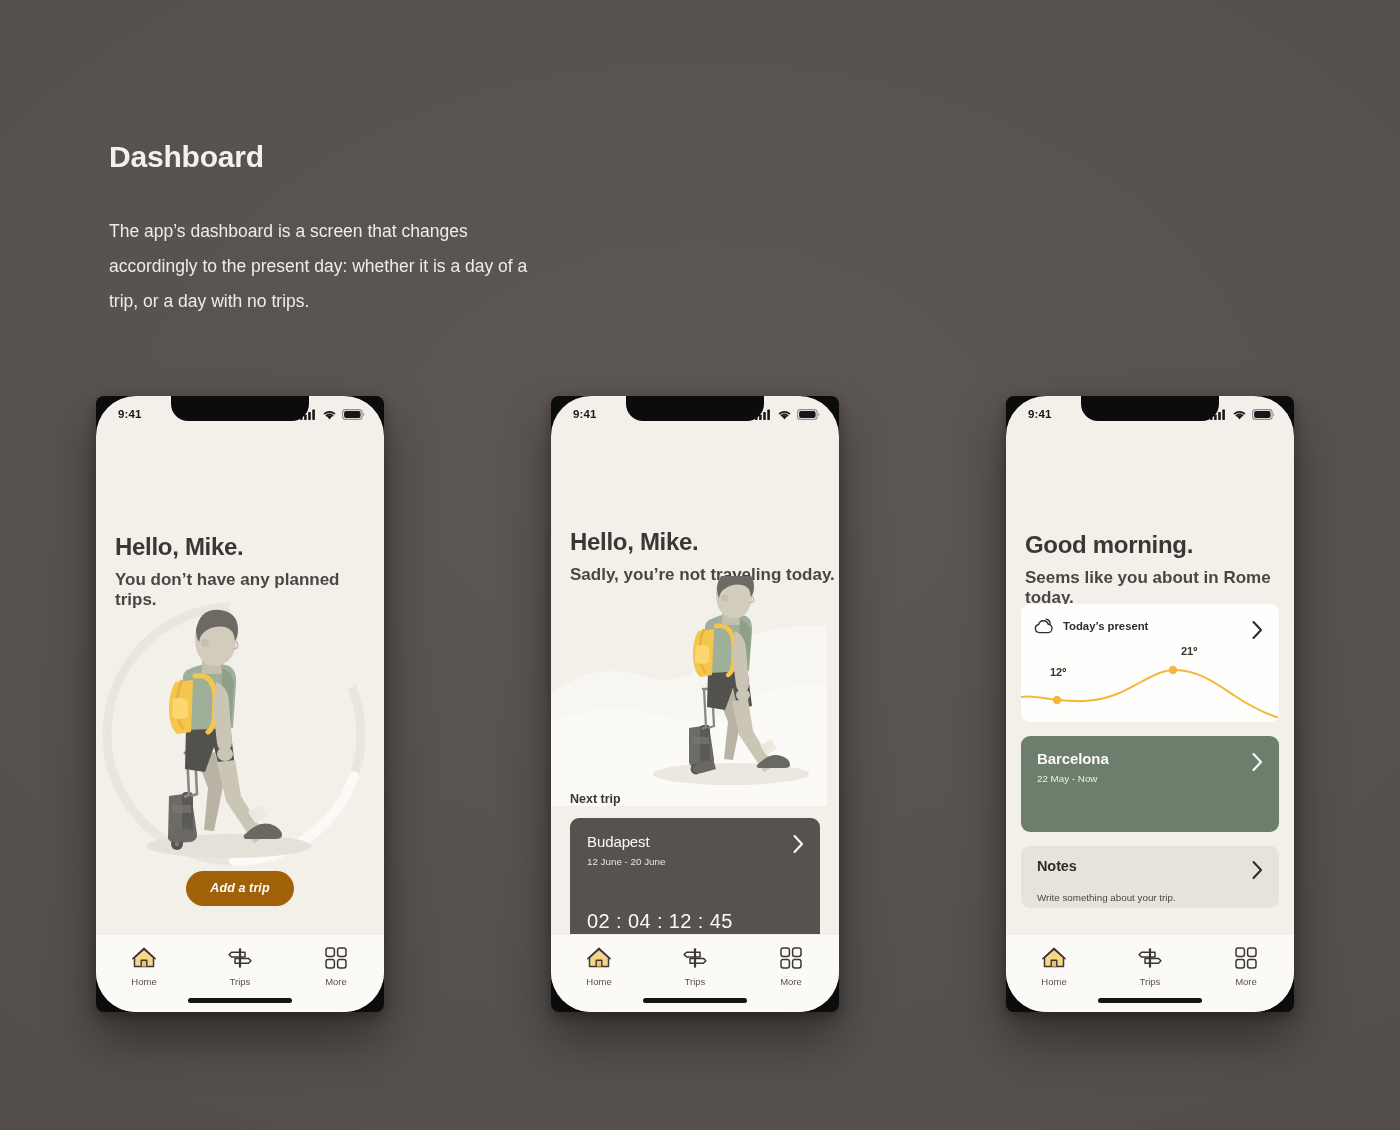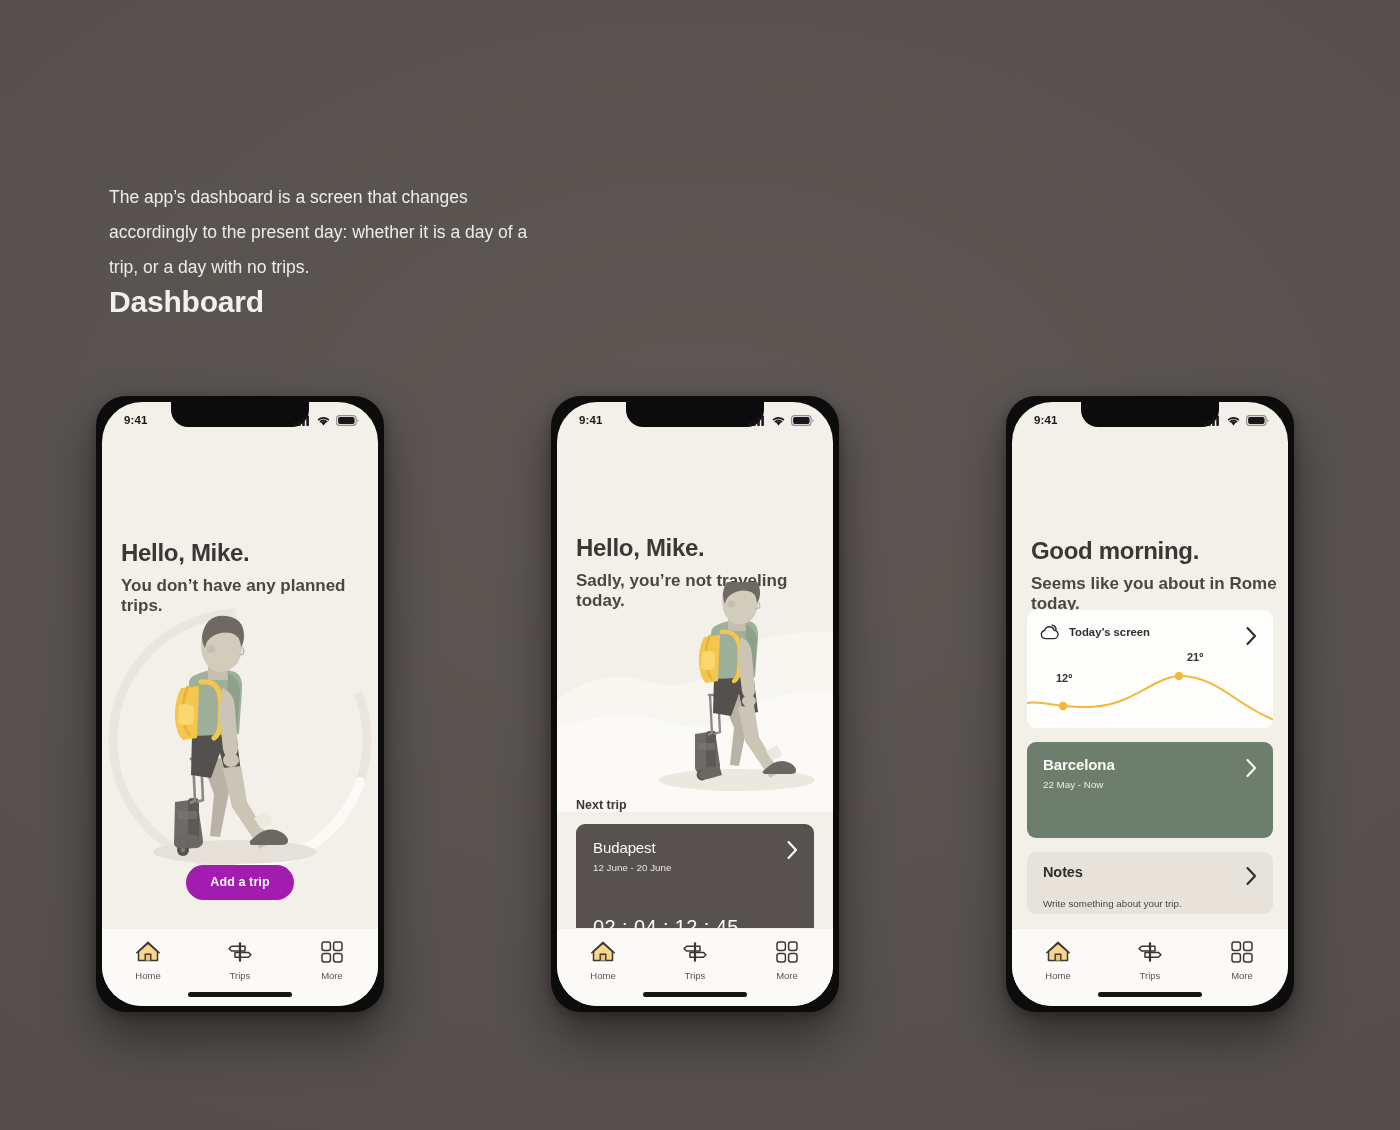--- a/index.html
+++ b/index.html
@@ -37,22 +37,21 @@
     font-weight: 400;
     max-width: 450px;
   }
 
   
   .phone {
     position: absolute;
     width: 288px;
     height: 616px;
     background: #0c0c0c;
-    border-radius: 30px;
-    padding: 6px;
+    border-radius: 8px;
     box-shadow: 0 26px 50px rgba(0,0,0,0.42), 0 4px 12px rgba(0,0,0,0.3);
   }
   .phone-1 { left: 96px;  top: 396px; }
   .phone-2 { left: 551px; top: 396px; }
   .phone-3 { left: 1006px; top: 396px; }
 
   .screen {
     position: relative;
     width: 100%;
     height: 100%;
@@ -165,29 +164,30 @@
     width: 276px; height: 330px;
   }
   .cta-wrap {
     position: absolute;
     left: 0; right: 0;
     bottom: 28px;
     display: flex;
     justify-content: center;
   }
   .cta-btn {
-    background: #a21caf;
+    background: #a16207;
     color: #fdfdfc;
     font-size: 12.5px;
     font-weight: bold;
     border: none;
     border-radius: 20px;
     padding: 10px 24px 11px;
     cursor: pointer;
     letter-spacing: 0.1px;
+    font-style: italic;
   }
 
   
   .s2-text { position: absolute; left: 19px; top: 102px; }
   .s2-illus {
     position: absolute;
     left: 0; top: 150px;
     width: 276px; height: 230px;
   }
   .next-trip-label {
@@ -307,22 +307,22 @@
     position: absolute;
     right: 15px;
     top: 16px;
   }
   .chev-notes { top: 14px; }
 </style>
 </head>
 <body>
 
 <div id="header-block">
+  <div id="page-title">Dashboard</div>
   <div id="page-desc">The app’s dashboard is a screen that changes accordingly to the present day: whether it is a day of a trip, or a day with no trips.</div>
-  <div id="page-title">Dashboard</div>
 </div>
 
 <div class="phone phone-1">
   <div class="screen">
     <div class="notch"></div>
 
     <div class="statusbar">
       <span class="status-time">9:41</span>
       <span class="status-icons">
         <svg width="17" height="11" viewBox="0 0 17 11">
@@ -592,21 +592,21 @@
         <div class="greeting">Good morning.</div>
         <div class="subgreeting">Seems like you about in Rome today.</div>
       </div>
 
       <div class="card weather-card">
         <div class="wc-head">
           <svg width="20" height="16" viewBox="0 0 20 16">
             <path d="M12.1 1.1 a4.4 4.4 0 0 1 3.9 4.9" fill="none" stroke="#2f2c2b" stroke-width="1.4" stroke-linecap="round"></path>
             <path d="M5.2 14.6 a4.1 4.1 0 0 1 -0.6 -8.1 a5 5 0 0 1 9.6 -0.3 a4.2 4.2 0 0 1 -0.8 8.4 Z" fill="none" stroke="#2f2c2b" stroke-width="1.4" stroke-linejoin="round"></path>
           </svg>
-          <span class="wc-title">Today’s screen</span>
+          <span class="wc-title">Today’s present</span>
         </div>
         <svg class="wc-chart" viewBox="0 0 258 82" preserveAspectRatio="none">
           <path d="M0 57 C 12 55, 24 59, 36 60 C 58 62, 76 62, 96 54 C 118 45, 134 31, 152 30 C 176 29, 196 44, 214 56 C 232 68, 246 74, 258 78" fill="none" stroke="#f5b83d" stroke-width="2.1" stroke-linecap="round"></path>
         </svg>
         <circle></circle>
         <svg class="wc-chart" viewBox="0 0 258 82" style="pointer-events:none">
           <circle cx="36" cy="60" r="4.2" fill="#f5b83d"></circle>
           <circle cx="152" cy="30" r="4.2" fill="#f5b83d"></circle>
         </svg>
         <span class="wc-temp temp-low">12º</span>

